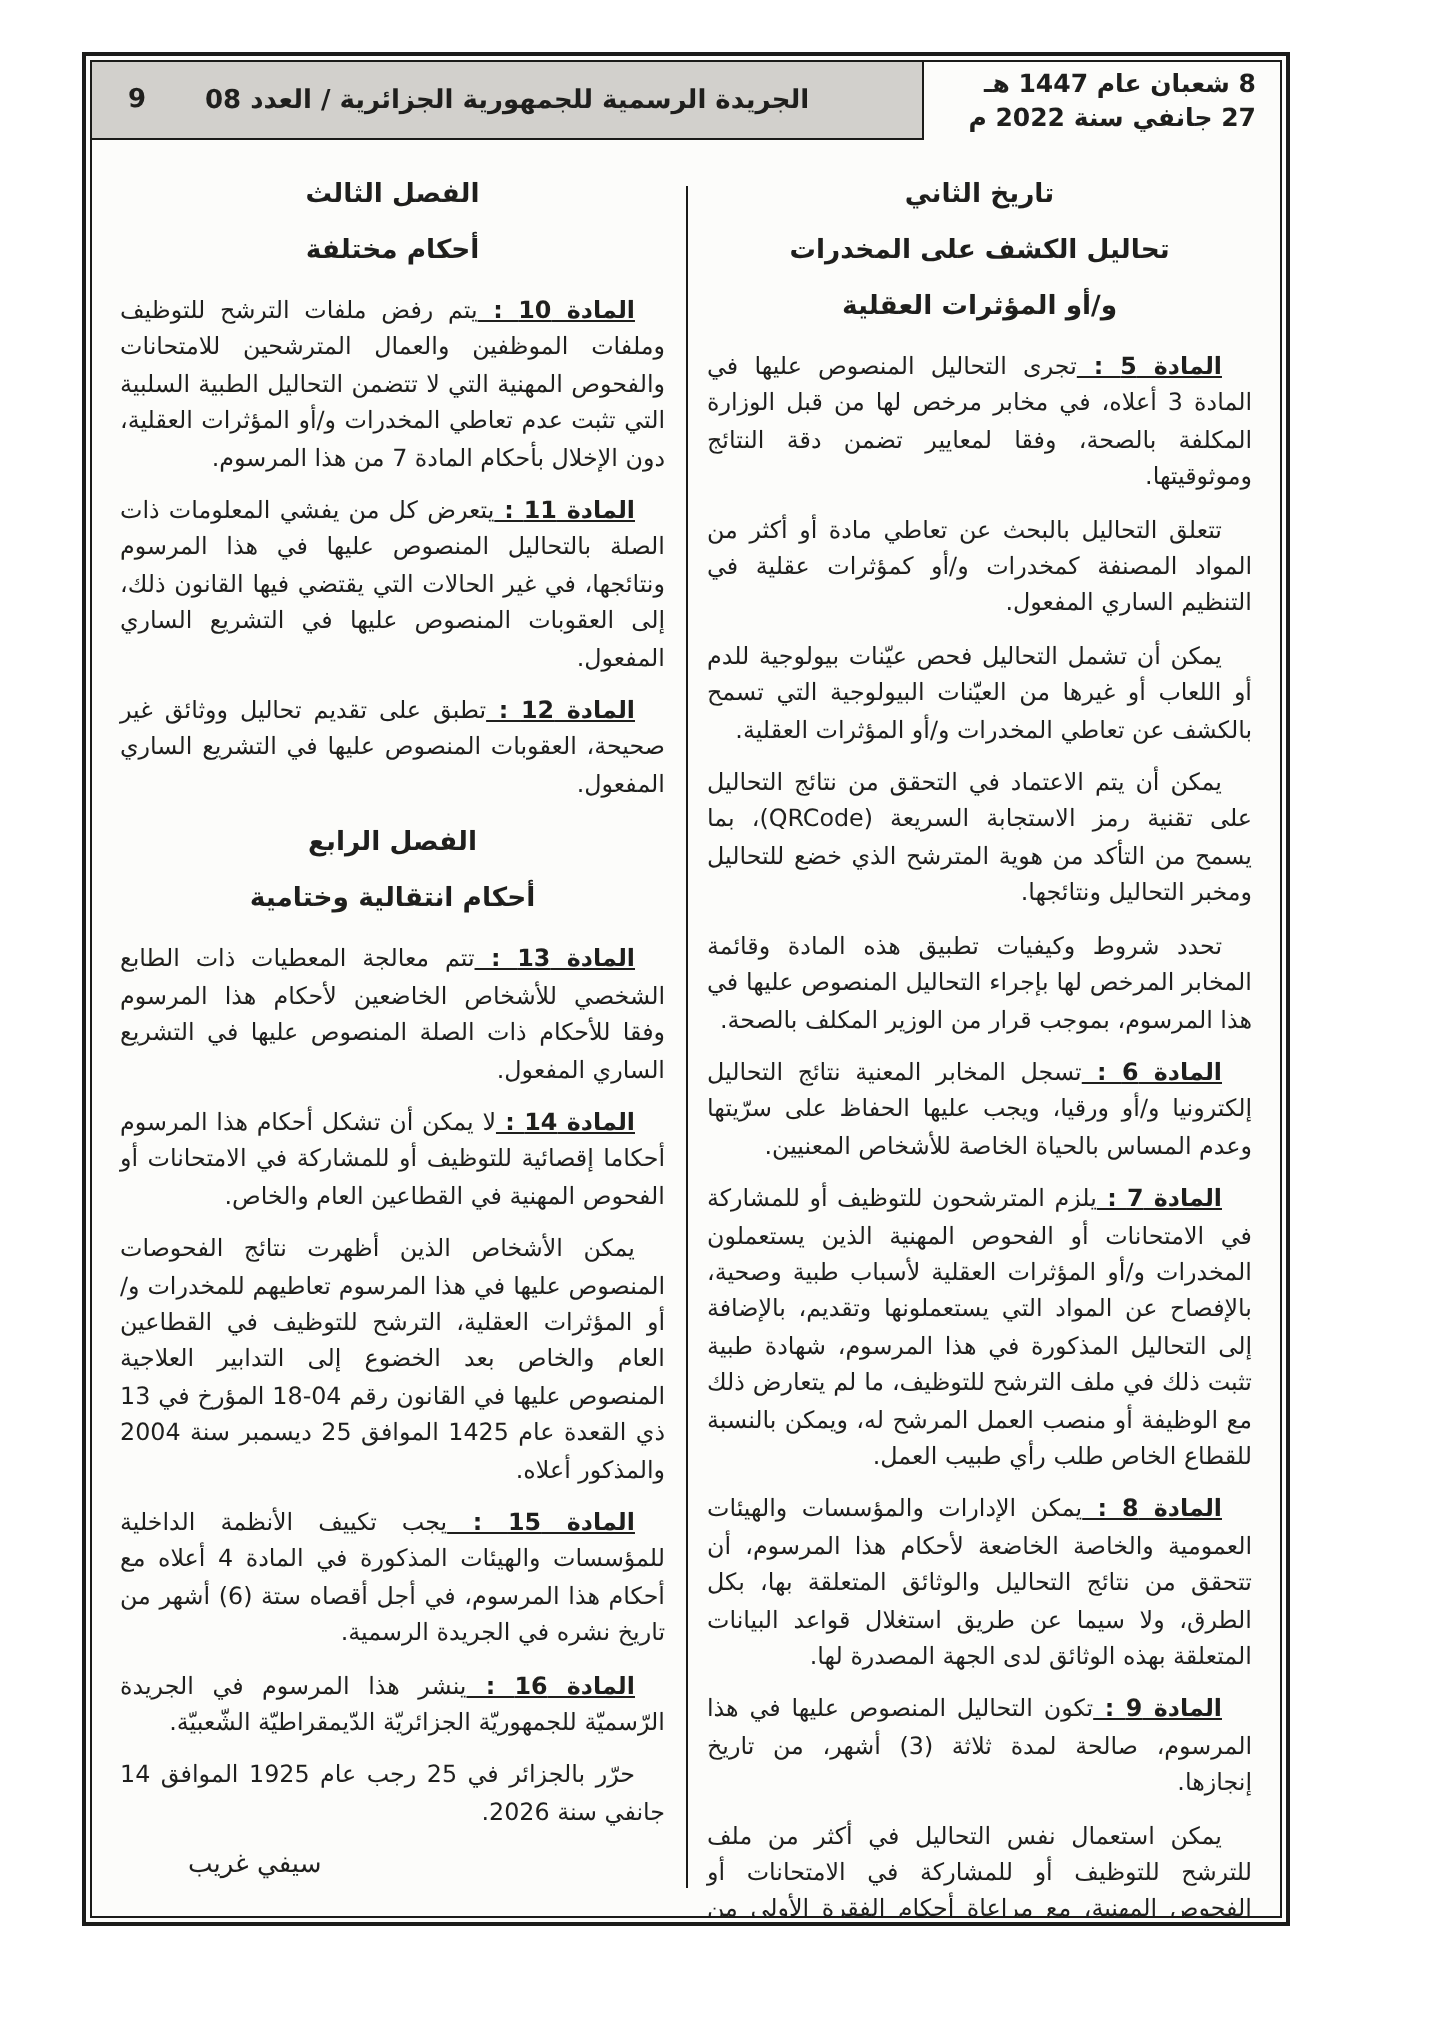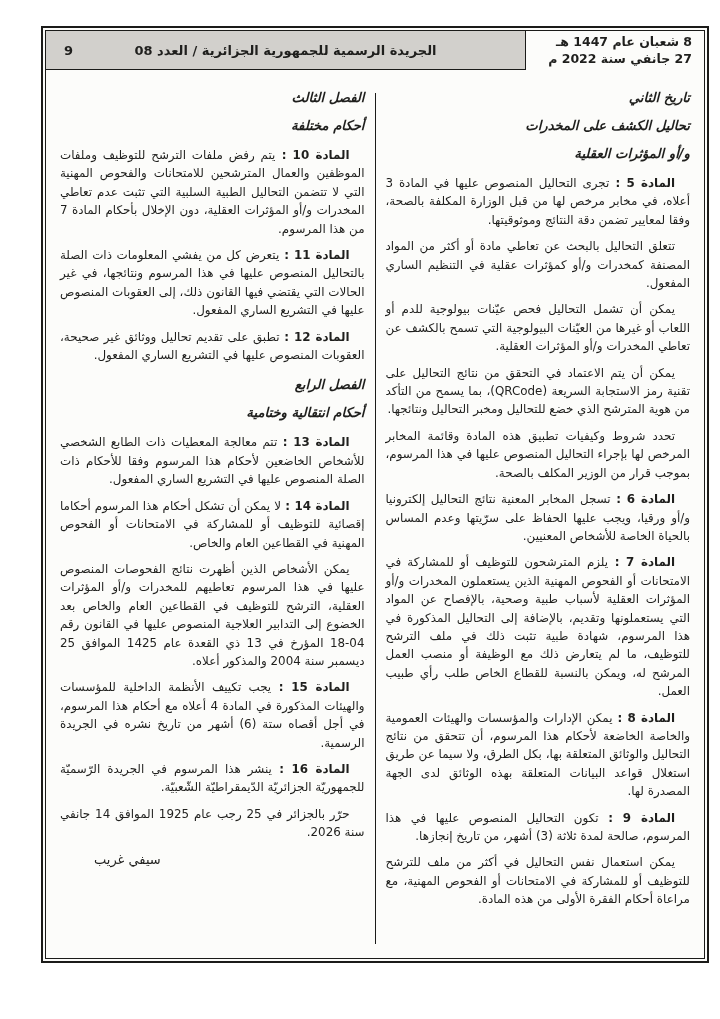--- a/index.html
+++ b/index.html
@@ -5,21 +5,21 @@
   :root{
     --border-color:#1b1b19;
     --text-color:#1f1f1d;
     --header-bg:#d2d0cc;
     --paper-bg:#fcfcfa;
   }
   *{box-sizing:border-box;margin:0;padding:0;}
   html,body{width:720px;height:1019px;overflow:hidden;background:#ffffff;
     font-family:"DejaVu Sans","Liberation Sans",sans-serif;color:var(--text-color);}
   .page-frame{
-    position:absolute;left:41px;top:26px;width:668px;height:937px;
+    position:absolute;left:41px;top:26px;width:604px;height:937px;
     border:2px solid var(--border-color);padding:2px;background:var(--paper-bg);
   }
   .frame-inner{
     width:100%;height:100%;border:1px solid var(--border-color);
     display:flex;flex-direction:column;overflow:hidden;
   }
   
   .header-row{display:flex;height:39px;flex-shrink:0;}
   .date-block{
     width:178px;padding:3px 12px 0 4px;font-weight:bold;
@@ -31,26 +31,26 @@
     border-bottom:1px solid var(--border-color);
     position:relative;display:flex;align-items:center;justify-content:center;
   }
   .journal-title{font-weight:bold;font-size:13px;}
   .page-num{position:absolute;left:18px;top:50%;transform:translateY(-50%);
     font-weight:bold;font-size:13px;}
   
   .content{flex:1;display:flex;padding:0 4px;overflow:hidden;}
   .column{flex:1;padding:7px 10px 0;overflow:hidden;}
   .divider{width:1px;background:var(--border-color);margin:23px 0 14px;flex-shrink:0;}
-  .chapter{font-weight:bold;font-size:13.2px;margin:13px 0;font-style:italic;}
+  .chapter{text-align:center;font-weight:bold;font-size:13.2px;margin:13px 0;}
   .para{
     font-size:11.9px;line-height:18.4px;text-align:justify;
     text-indent:15px;margin:0 0 8px;
   }
-  .art-label{letter-spacing:0;}
+  .art-label{letter-spacing:0;text-decoration:underline;}
   .signature{font-weight:normal;font-size:13px;text-align:left;padding-left:34px;margin-top:10px;}
 </style>
 </head>
 <body dir="rtl">
 
 <div class="page-frame">
   <div class="frame-inner">
 
     <div class="header-row">
       <div class="date-block">

